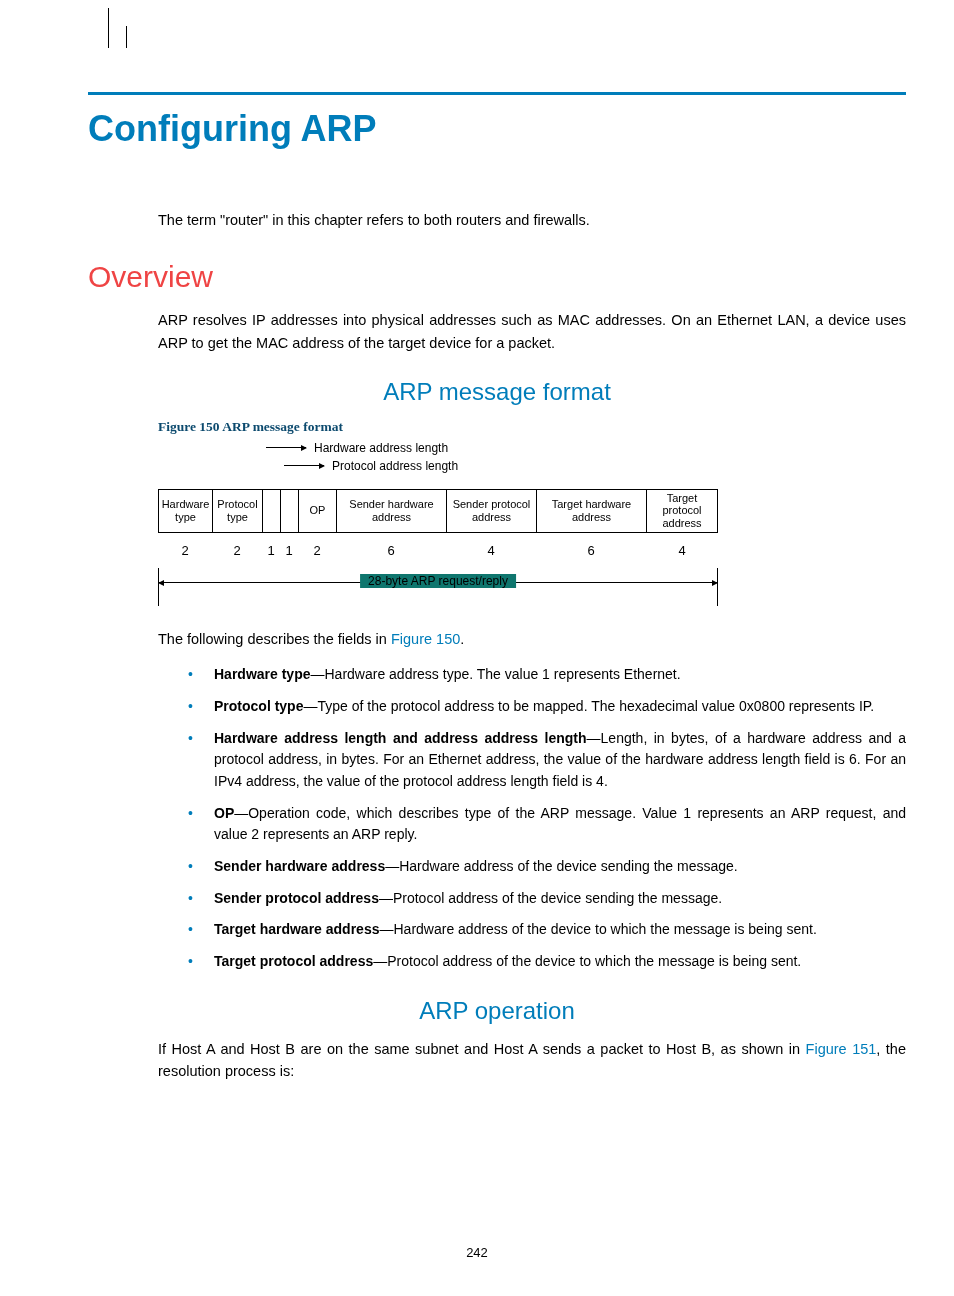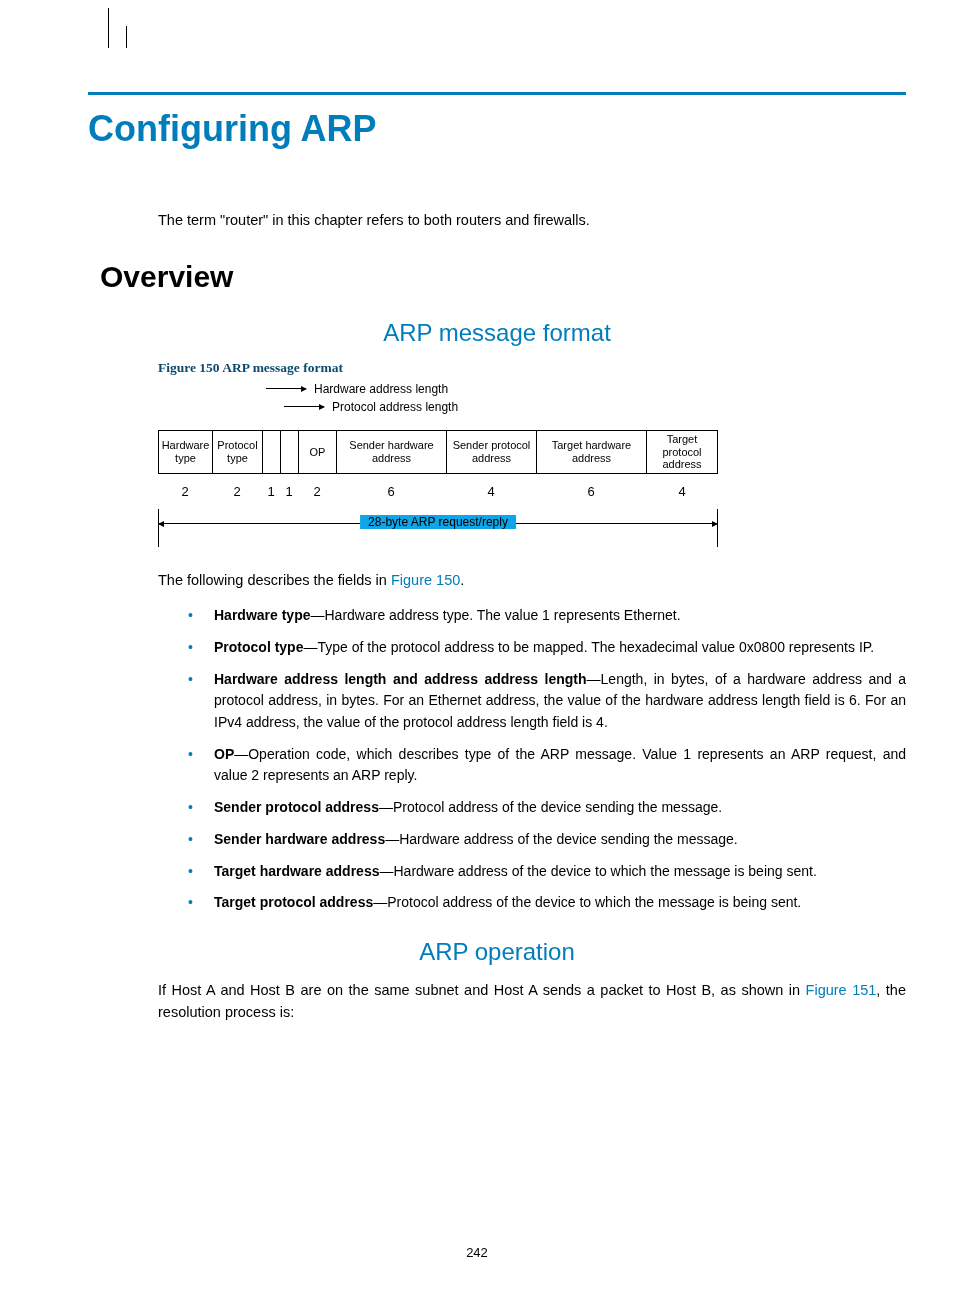--- a/index.html
+++ b/index.html
@@ -24,23 +24,23 @@
     font-family: "Futura", "Century Gothic", Arial, sans-serif;
     font-size: 36px;
     font-weight: 700;
     color: #007dba;
     margin: 0 0 60px 0;
     line-height: 1.1;
   }
   .h2 {
     font-family: "Futura", "Century Gothic", Arial, sans-serif;
     font-size: 30px;
-    font-weight: 700;
-    color: #000000;
-    margin: 28px 0 14px 12px;
+    font-weight: 400;
+    color: #ef4444;
+    margin: 28px 0 14px 0;
     line-height: 1.2;
   }
   .h3 {
     font-family: "Futura", "Century Gothic", Arial, sans-serif;
     font-size: 24px;
     font-weight: 400;
     color: #007dba;
     margin: 24px 0 12px 0;
     line-height: 1.2;
     text-align: center;
@@ -222,36 +222,37 @@
   }
   .diagram .dim-line::after {
     right: 0;
     border-left: 6px solid #000;
   }
   .diagram .dim-label {
     position: absolute;
     top: 6px;
     left: 50%;
     transform: translateX(-50%);
-    background: #0ea5e9;
+    background: #0f766e;
     padding: 0 8px;
     font-size: 12px;
   }
 </style>
 </head>
 <body>
 
 <div class="page">
   <div class="rule"></div>
 
   <h1 class="h1">Configuring ARP</h1>
 
   <p class="body-text">The term "router" in this chapter refers to both routers and firewalls.</p>
 
   <h2 class="h2">Overview</h2>
+  <p class="body-text">ARP resolves IP addresses into physical addresses such as MAC addresses. On an Ethernet LAN, a device uses ARP to get the MAC address of the target device for a packet.</p>
 
   <h3 class="h3">ARP message format</h3>
 
 
   <div class="caption">Figure 150 ARP message format</div>
 
   <div class="diagram">
     <div class="vtick v1"></div>
     <div class="vtick v2"></div>
     <div class="arrow-labels">
@@ -299,22 +300,22 @@
 
   <p class="body-text">
     <span>The following describes the fields in </span><span class="link">Figure 150</span><span>.</span>
   </p>
 
   <ul class="bullets">
     <li><span class="bold">Hardware type</span><span>—Hardware address type. The value 1 represents Ethernet.</span></li>
     <li><span class="bold">Protocol type</span><span>—Type of the protocol address to be mapped. The hexadecimal value 0x0800 represents IP.</span></li>
     <li><span class="bold">Hardware address length and address address length</span><span>—Length, in bytes, of a hardware address and a protocol address, in bytes. For an Ethernet address, the value of the hardware address length field is 6. For an IPv4 address, the value of the protocol address length field is 4.</span></li>
     <li><span class="bold">OP</span><span>—Operation code, which describes type of the ARP message. Value 1 represents an ARP request, and value 2 represents an ARP reply.</span></li>
+    <li><span class="bold">Sender hardware address</span><span>—Hardware address of the device sending the message.</span></li>
     <li><span class="bold">Sender protocol address</span><span>—Protocol address of the device sending the message.</span></li>
-    <li><span class="bold">Sender hardware address</span><span>—Hardware address of the device sending the message.</span></li>
     <li><span class="bold">Target hardware address</span><span>—Hardware address of the device to which the message is being sent.</span></li>
     <li><span class="bold">Target protocol address</span><span>—Protocol address of the device to which the message is being sent.</span></li>
   </ul>
 
   <h3 class="h3">ARP operation</h3>
 
   <p class="body-text">
     <span>If Host A and Host B are on the same subnet and Host A sends a packet to Host B, as shown in </span><span class="link">Figure 151</span><span>, the resolution process is:</span>
   </p>
 

